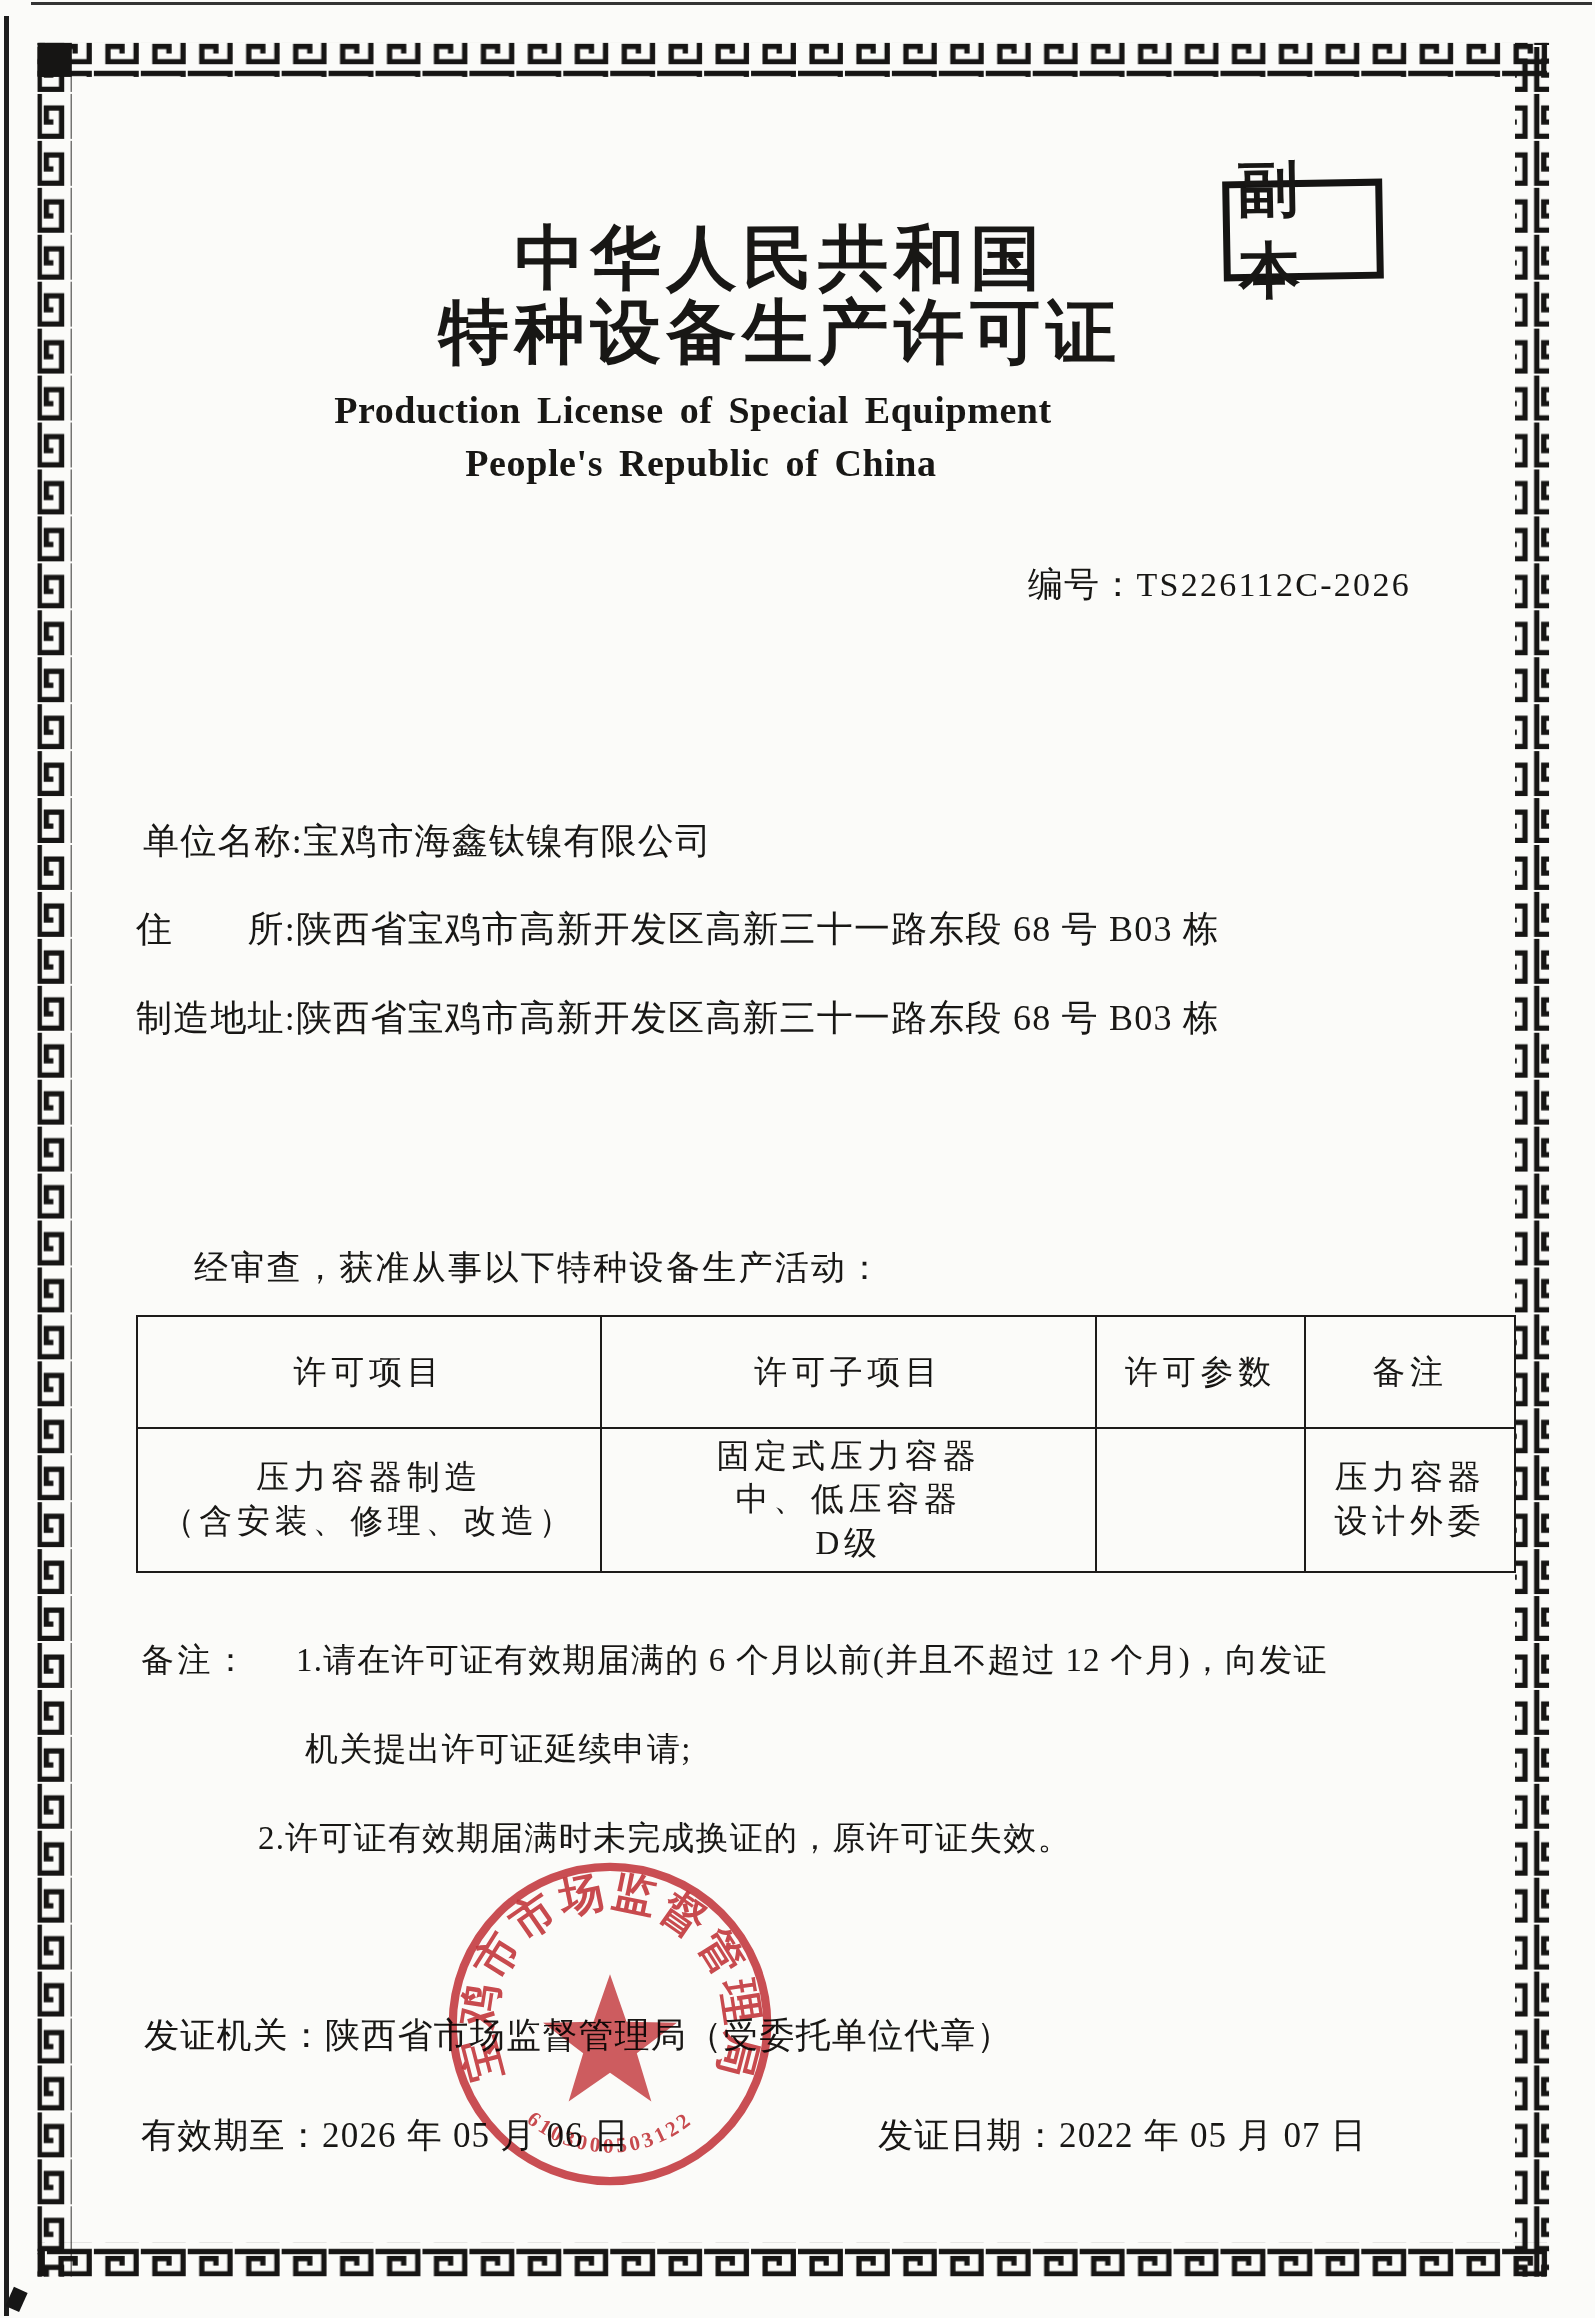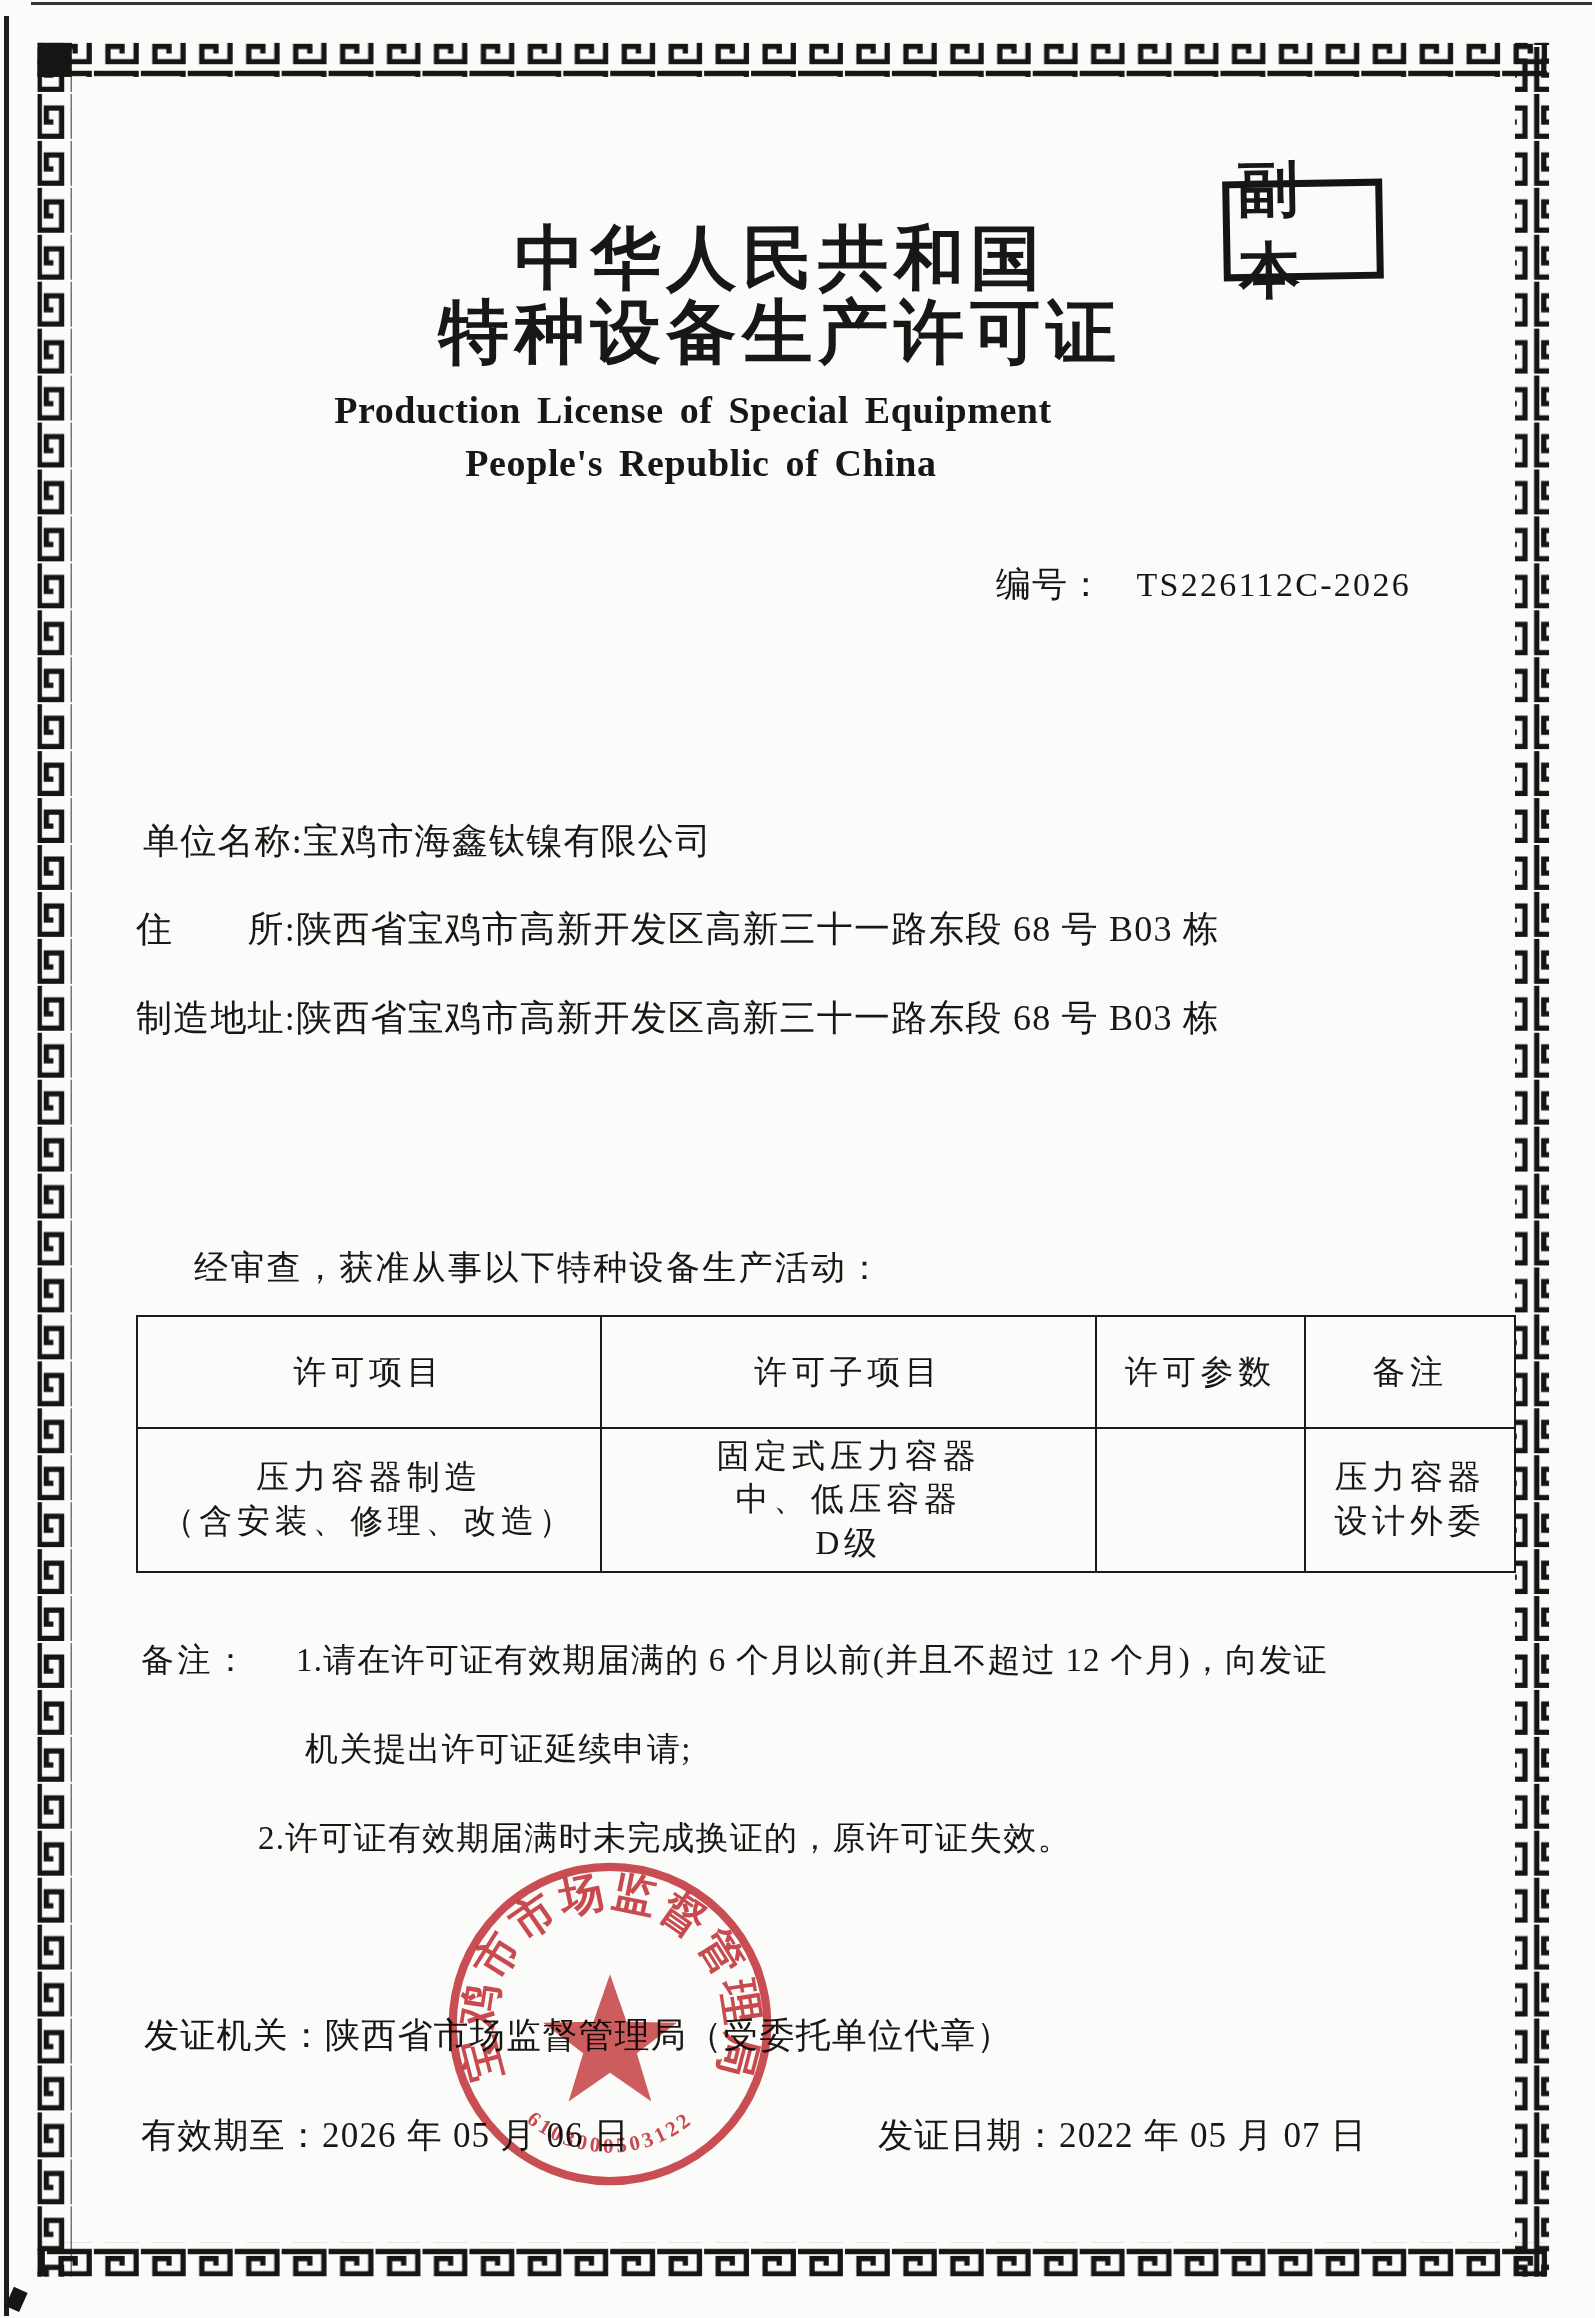--- a/index.html
+++ b/index.html
@@ -38,21 +38,21 @@
     white-space:nowrap;
     margin-left:47px;
   }
   .title-en1{top:388px;}
   .title-en2{top:441px;padding-left:8px;}
   
   .license-no{
     position:absolute;top:561px;right:185px;font-size:35px;letter-spacing:1.2px;
     white-space:nowrap;
   }
-  .license-no .num{font-size:34px;letter-spacing:2.3px;margin-left:32px;}
+  .license-no .num{font-size:34px;letter-spacing:2.3px;}
   
   .info-line{
     position:absolute;left:136px;font-size:36px;letter-spacing:1.2px;white-space:nowrap;
   }
   .info-name{top:817px;margin-left:7px;}
   .info-addr{top:905px;}
   .info-mfg{top:994px;}
   
   .intro{
     position:absolute;left:194px;top:1245px;font-size:34px;letter-spacing:2.3px;white-space:nowrap;

